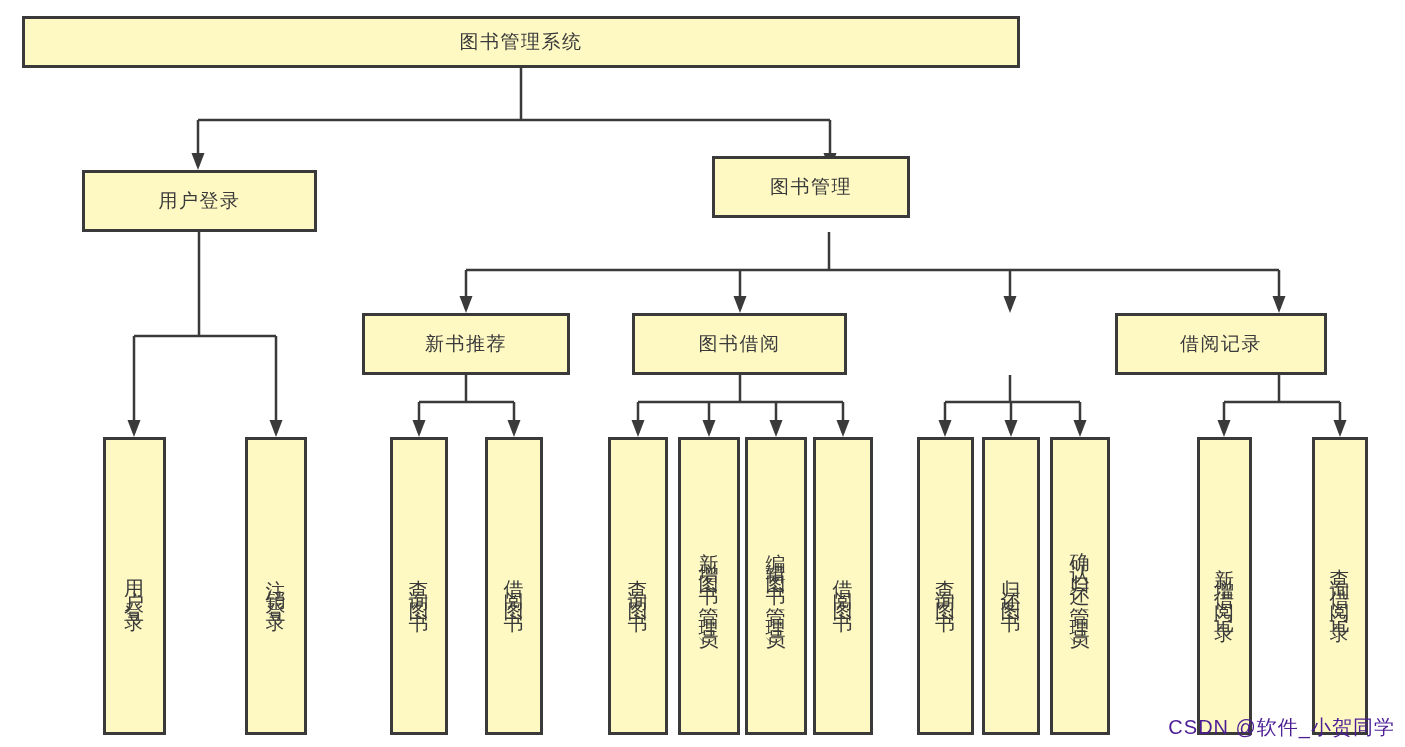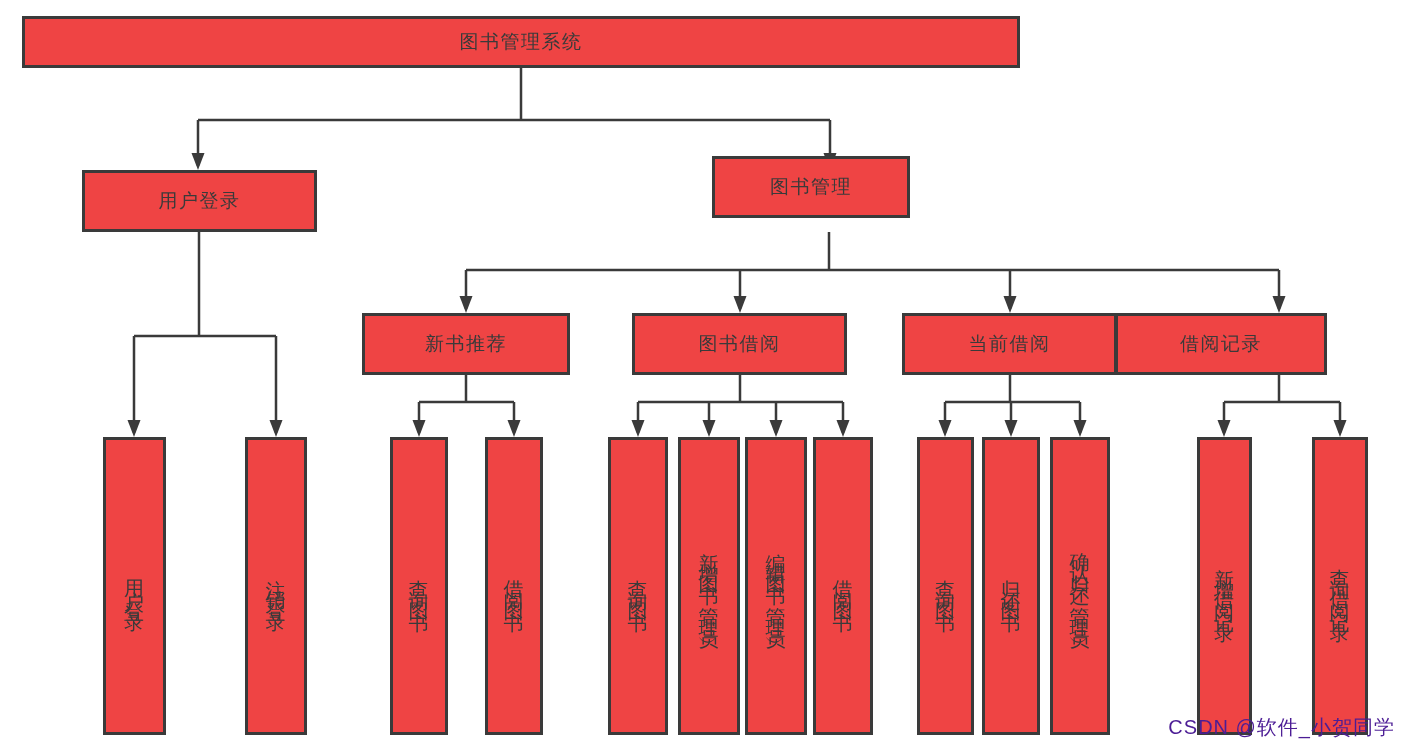--- a/index.html
+++ b/index.html
@@ -9,21 +9,21 @@
     background:#ffffff;
     overflow:hidden;
     font-family:"Liberation Sans","DejaVu Sans",sans-serif;
     color:#3a3a3a;
   }
   #wires { position:absolute; left:0; top:0; z-index:1; }
   .box {
     position:absolute;
     box-sizing:border-box;
     border:3px solid #3a3a3a;
-    background:#ef4444;
+    background:#fef9c3;
     display:flex; align-items:center; justify-content:center;
     z-index:2;
   }
   .hdr { font-size:19px; letter-spacing:1.5px; }
   .vert {
     writing-mode:vertical-rl;
     text-orientation:mixed;
     font-size:20px;
     letter-spacing:11px;
     line-height:1;
@@ -73,21 +73,20 @@
       <polygon points="1333.5,420 1346.5,420 1340,437" fill="#3a3a3a"></polygon>
     </svg>
 
   <div class="box hdr" style="left:22px;top:16px;width:998px;height:52px">图书管理系统</div>
 
   <div class="box hdr" style="left:82px;top:170px;width:235px;height:62px">用户登录</div>
   <div class="box hdr" style="left:712px;top:156px;width:198px;height:62px">图书管理</div>
 
   <div class="box hdr" style="left:632px;top:313px;width:215px;height:62px">图书借阅</div>
   <div class="box hdr" style="left:362px;top:313px;width:208px;height:62px">新书推荐</div>
-  <div class="box hdr" style="left:902px;top:313px;width:215px;height:62px">当前借阅</div>
   <div class="box hdr" style="left:1115px;top:313px;width:212px;height:62px">借阅记录</div>
 
   <div class="box vert" style="left:103px;top:437px;width:63px;height:298px">用户登录</div>
   <div class="box vert" style="left:245px;top:437px;width:62px;height:298px">注销登录</div>
 
   <div class="box vert" style="left:390px;top:437px;width:58px;height:298px">查询图书</div>
   <div class="box vert" style="left:485px;top:437px;width:58px;height:298px">借阅图书</div>
 
   <div class="box vert" style="left:608px;top:437px;width:60px;height:298px">查询图书</div>
   <div class="box vert" style="left:678px;top:437px;width:62px;height:298px">新增图书（管理员）</div>

